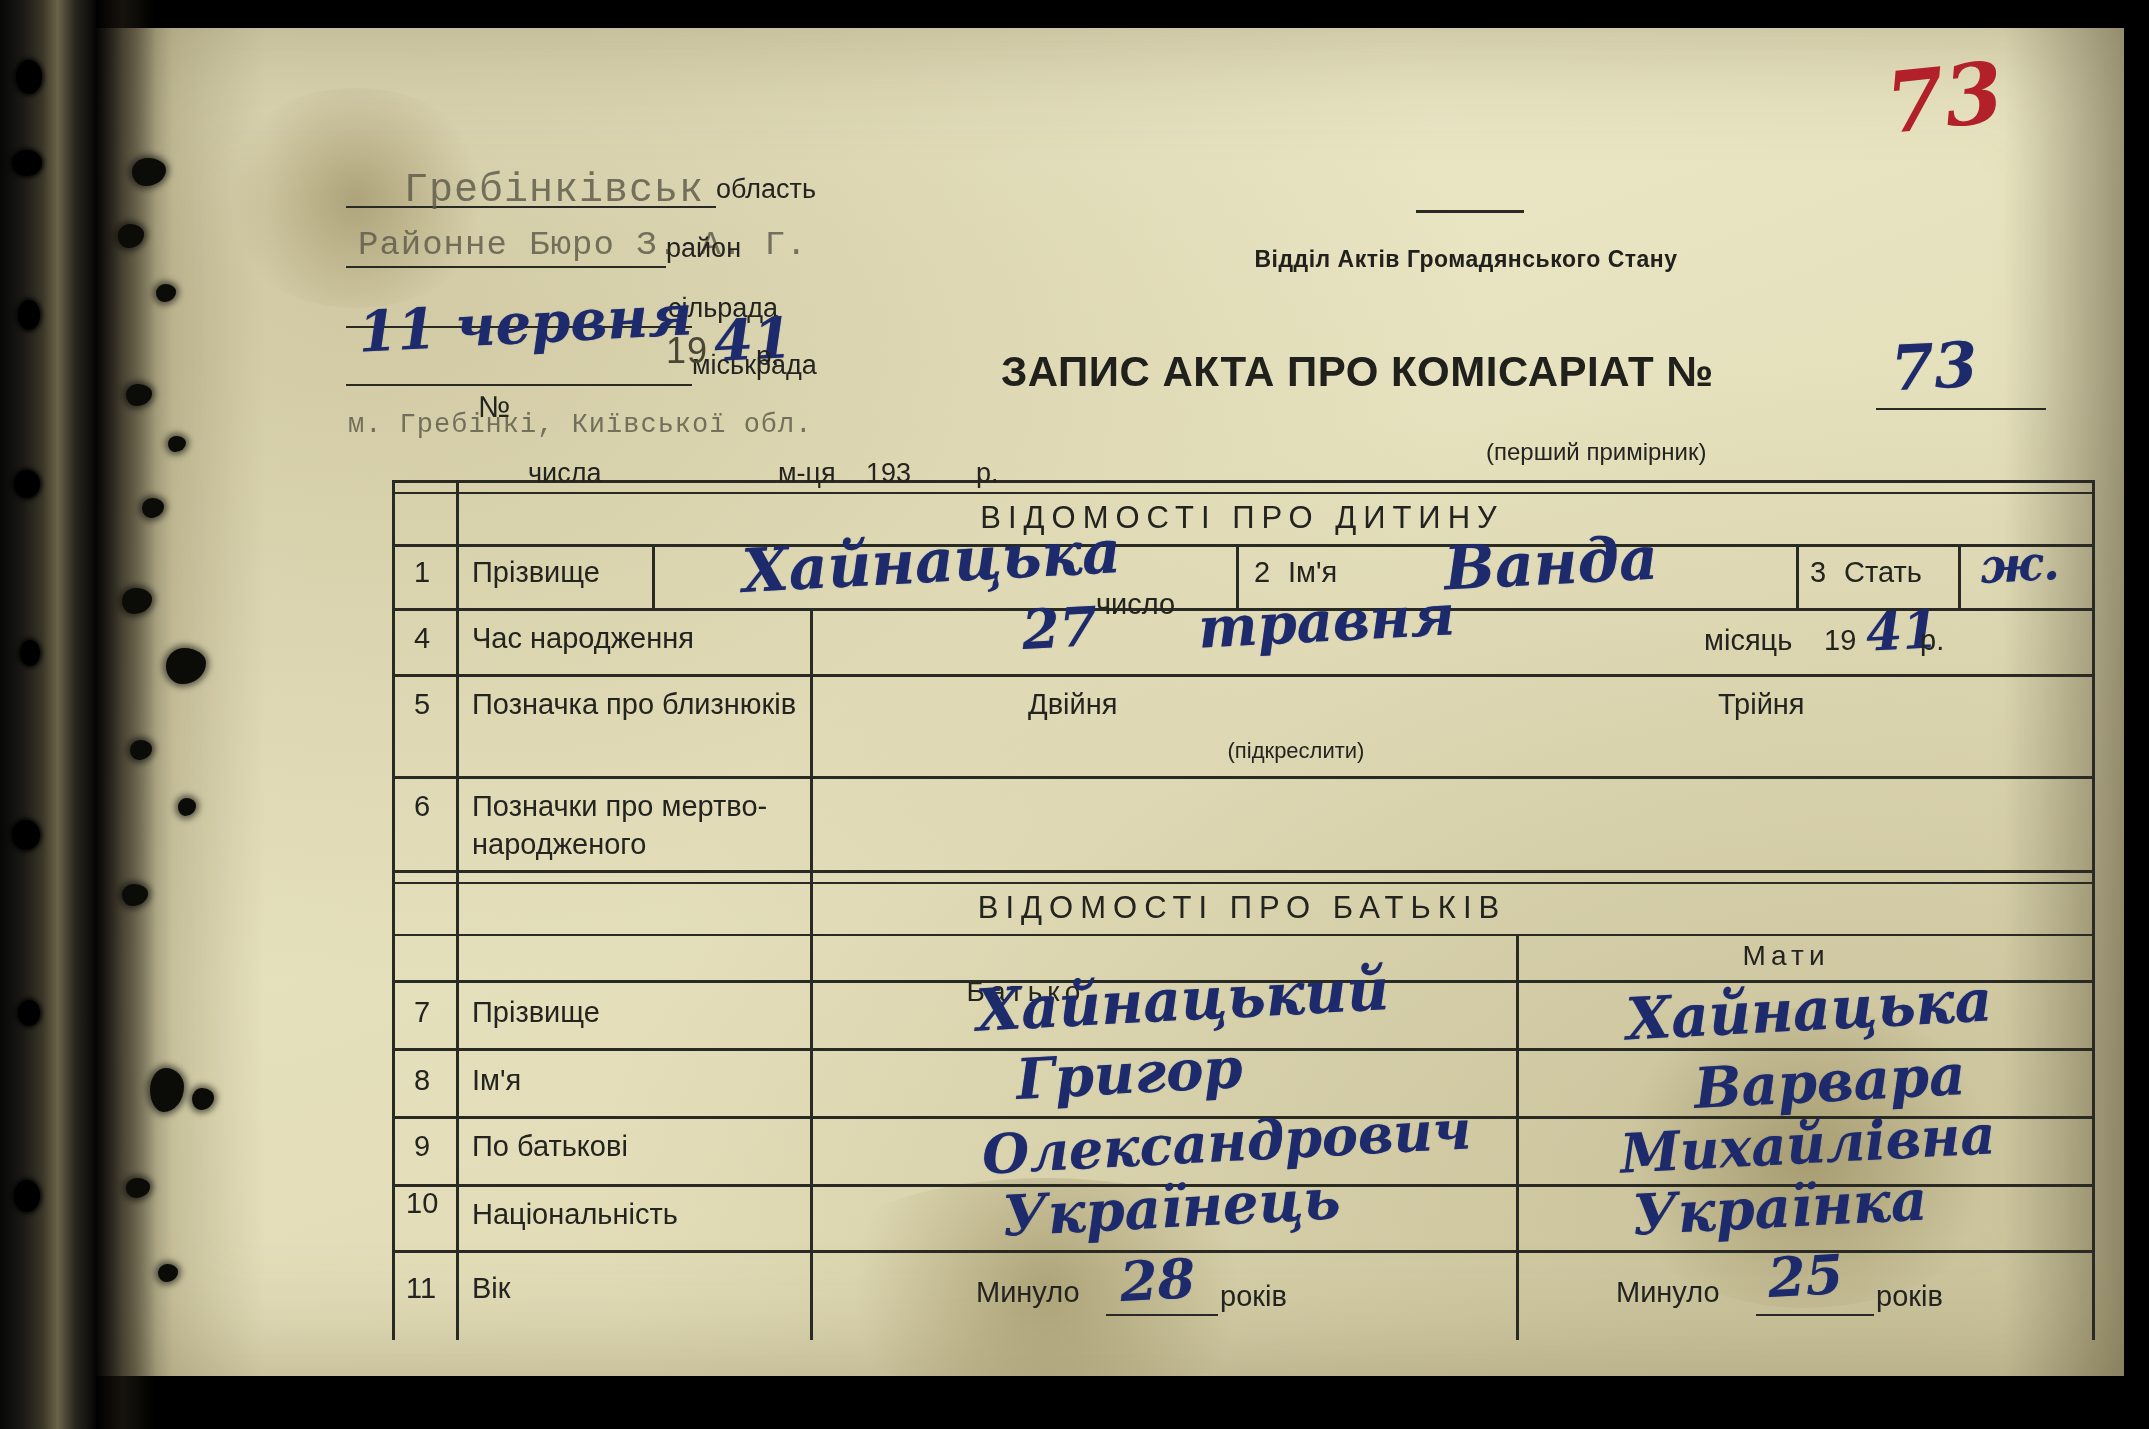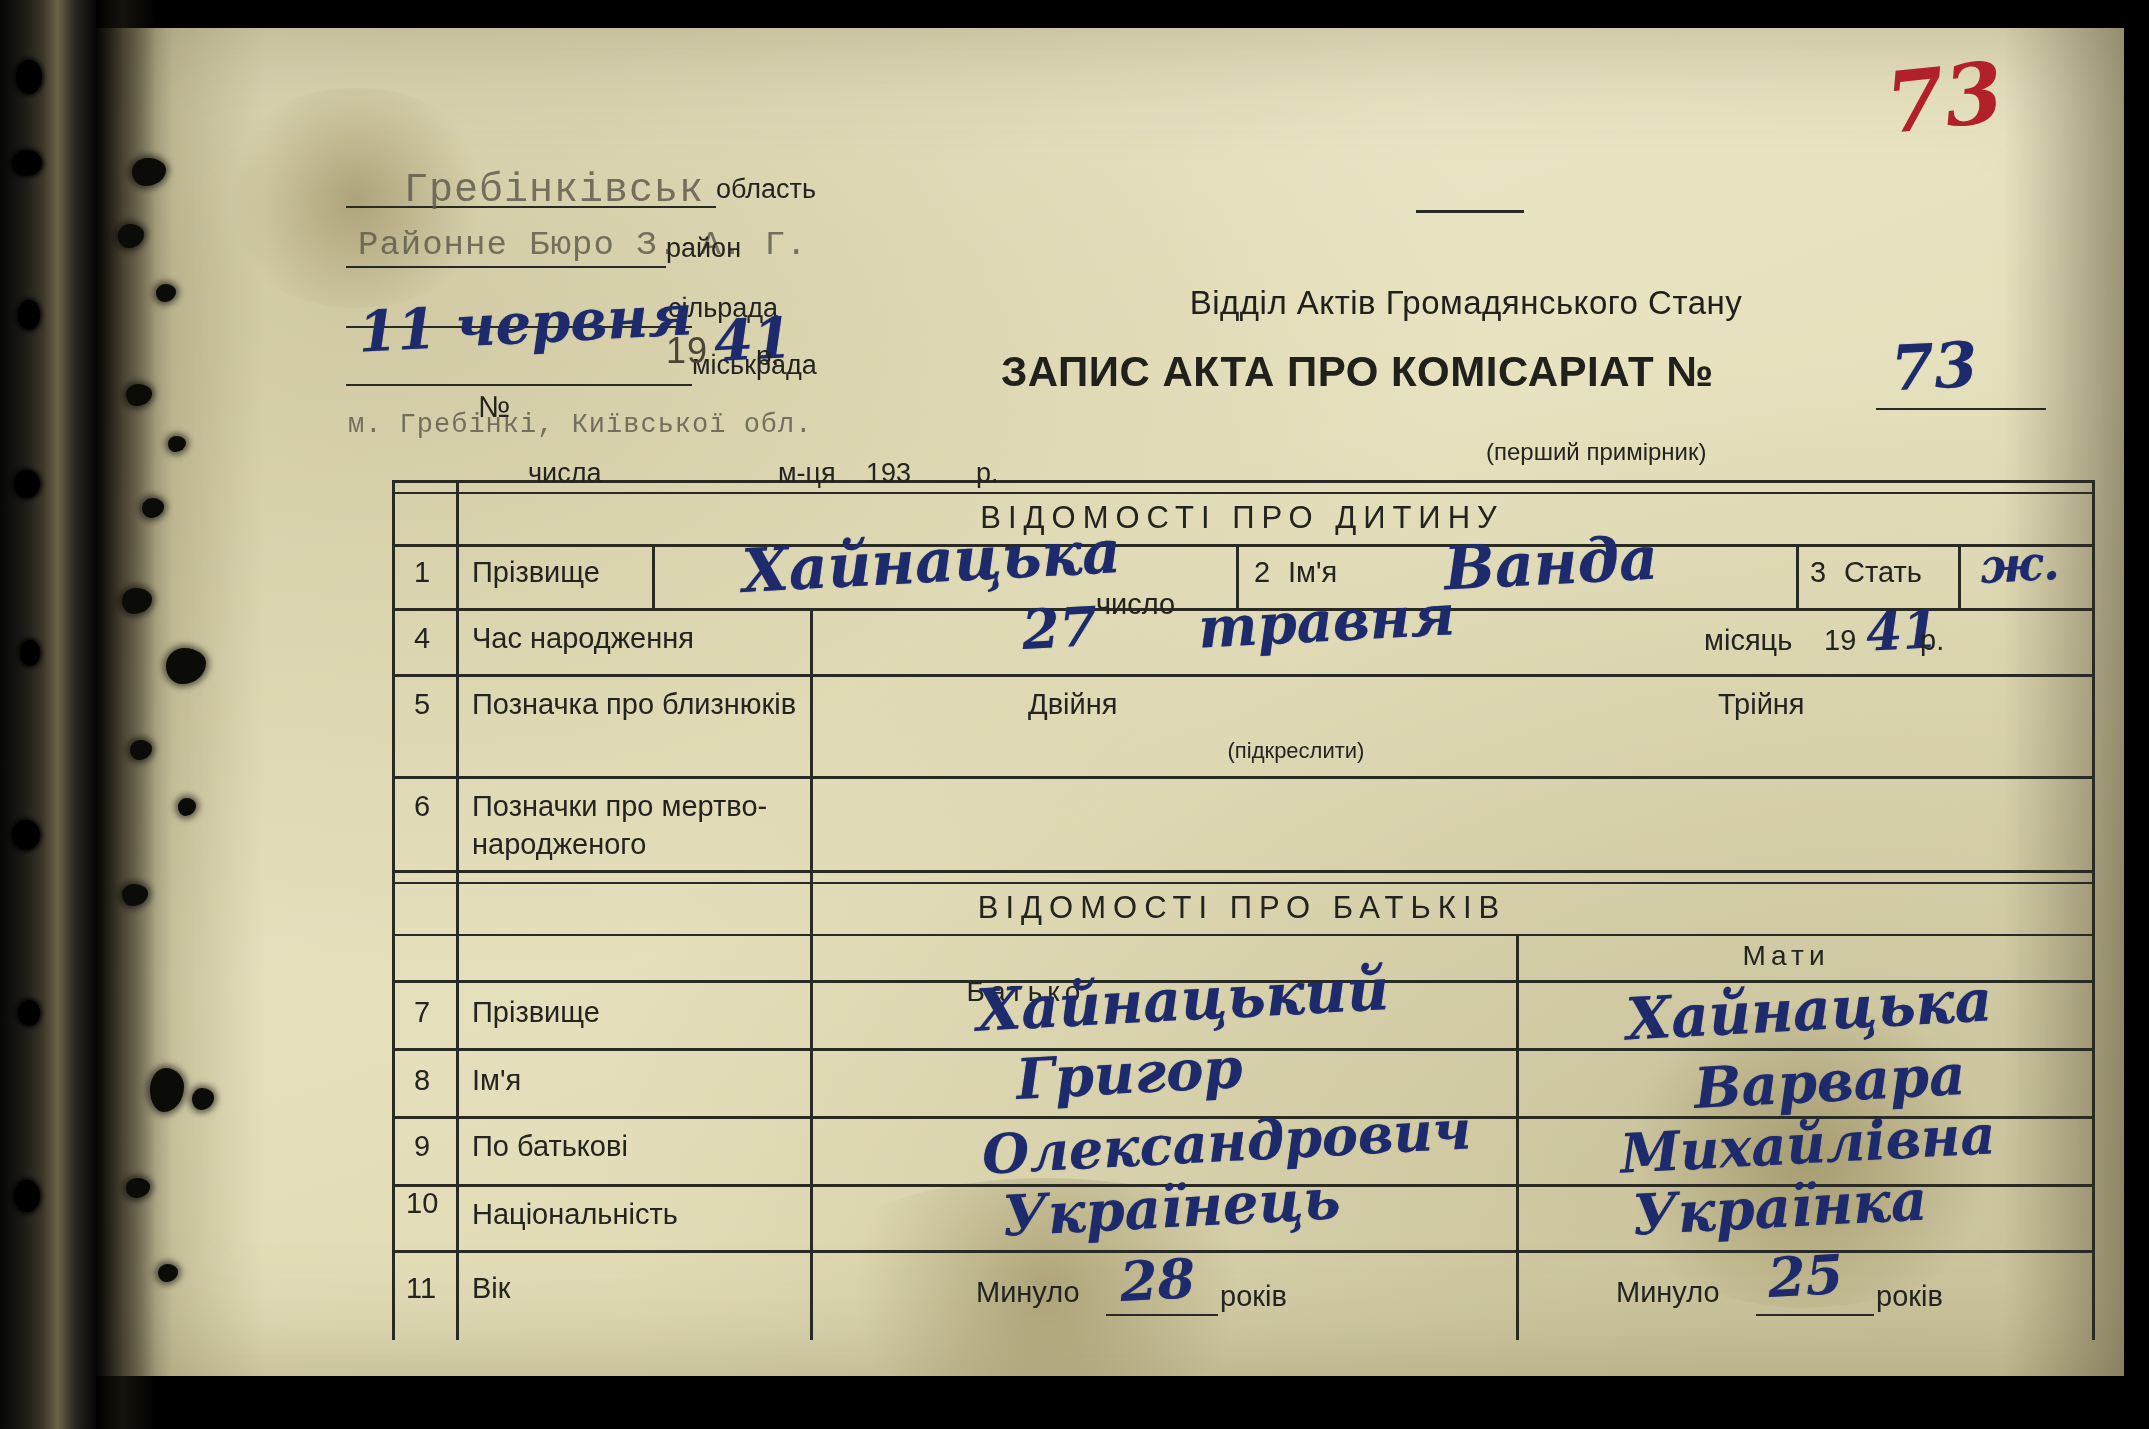--- a/index.html
+++ b/index.html
@@ -133,21 +133,21 @@
       <i style="left:26px;top:856px;width:26px;height:22px;"></i>
       <i style="left:54px;top:1040px;width:34px;height:44px;"></i>
       <i style="left:96px;top:1060px;width:22px;height:22px;"></i>
       <i style="left:30px;top:1150px;width:24px;height:20px;"></i>
       <i style="left:62px;top:1236px;width:20px;height:18px;"></i>
     </div>
 
     <div class="blk hand red" style="left:1790px;top:20px;font-size:84px;transform:rotate(-6deg);">73</div>
 
     <div class="rule med" style="left:1320px;top:182px;width:108px;"></div>
-    <div class="blk hdr-main center" style="left:780px;top:218px;width:1180px;font-size:33px;font-weight:normal;margin-top:38px;">Відділ Актів Громадянського Стану</div>
+    <div class="blk hdr-main center" style="left:780px;top:218px;width:1180px;font-size:23px;font-weight:bold;">Відділ Актів Громадянського Стану</div>
 
     <div class="blk hdr-main" style="left:905px;top:320px;font-size:42px;">ЗАПИС АКТА ПРО КОМІСАРІАТ №</div>
     <div class="blk hand" style="left:1795px;top:302px;font-size:62px;">73</div>
     <div class="rule thin" style="left:1780px;top:380px;width:170px;"></div>
 
     <div class="blk lbl" style="left:1390px;top:410px;font-size:24px;">(перший примірник)</div>
 
     <div class="blk stamp" style="left:308px;top:140px;font-size:40px;">Гребінківськ</div>
     <div class="blk stamp" style="left:262px;top:198px;font-size:34px;">Районне Бюро З. А. Г.</div>
     <div class="blk stamp" style="left:252px;top:382px;font-size:27px;">м. Гребінкі, Київської обл.</div>

